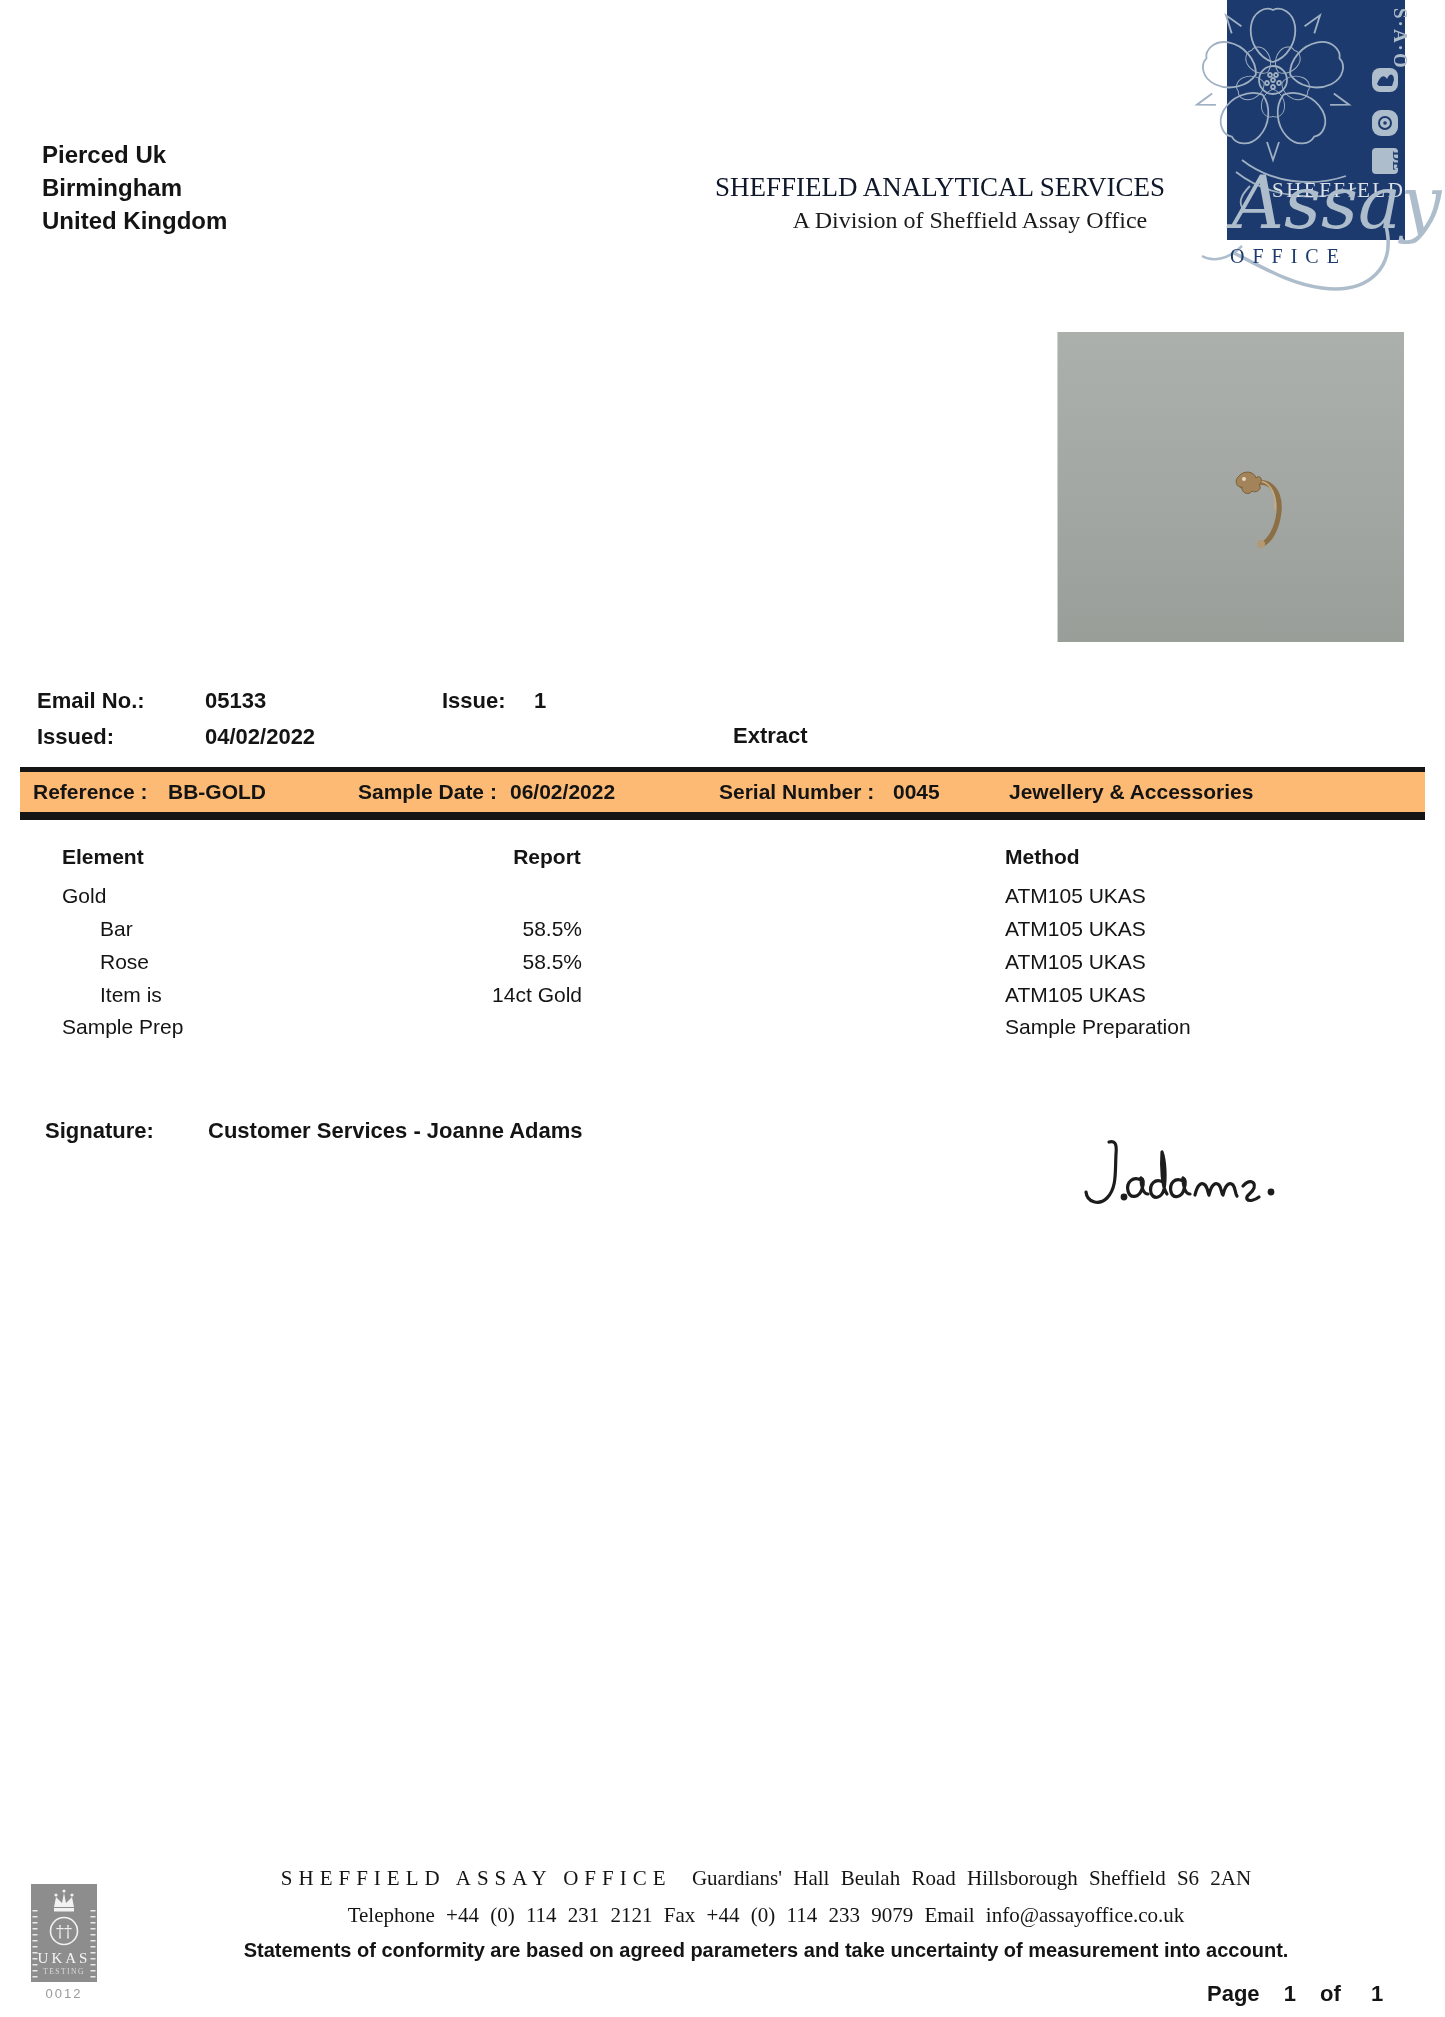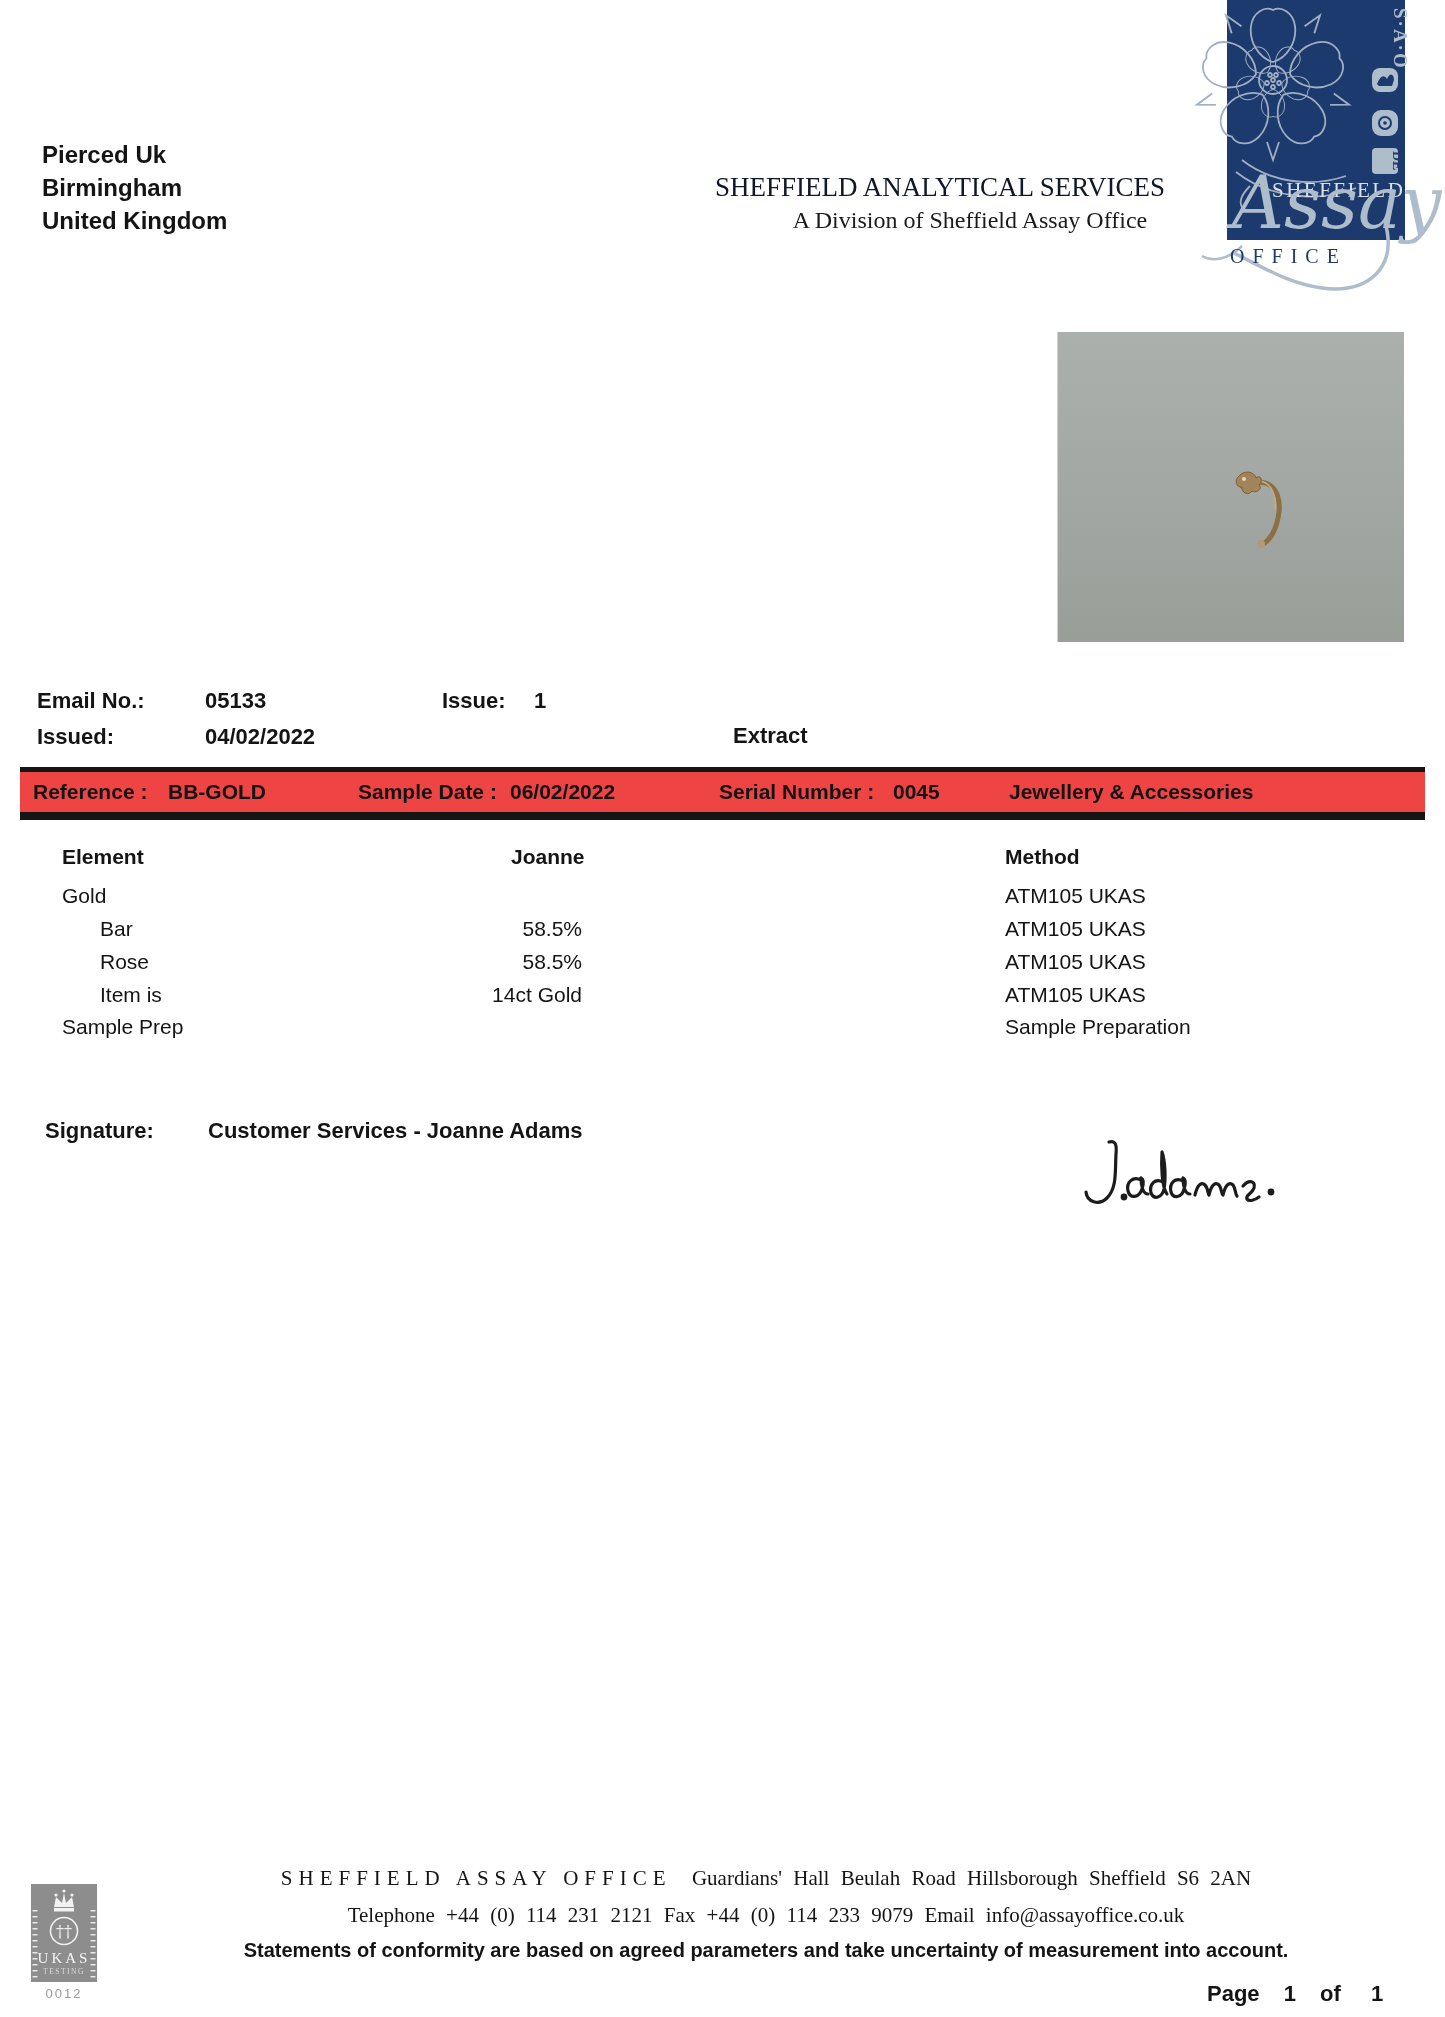--- a/index.html
+++ b/index.html
@@ -16,21 +16,21 @@
 
   
   .photo{left:1057px;top:332px;width:346px;height:310px;
          background:linear-gradient(180deg,#abb0ac 0%,#a2a7a3 55%,#999e99 100%);
          border-left:1px solid #cfd2cf;}
 
   
   .meta{font-size:22px;font-weight:bold;white-space:nowrap;}
 
   
-  .refbar{left:20px;top:767px;width:1405px;height:53px;background:#ef4444;
+  .refbar{left:20px;top:767px;width:1405px;height:53px;background:#fdba74;
           border-top:5px solid #151515;border-bottom:8px solid #151515;box-sizing:border-box;}
   .refbar span{position:absolute;top:8px;font-size:21px;font-weight:bold;white-space:nowrap;}
 
   
   .cell{font-size:21px;white-space:nowrap;}
   .th{font-weight:bold;}
 
   
   .f-line{left:0;width:1445px;padding-left:55px;box-sizing:border-box;text-align:center;white-space:nowrap;margin-left:16px;}
   .officename{font-family:"Liberation Serif",serif;font-size:21px;letter-spacing:6px;margin-right:16px;}
@@ -140,21 +140,21 @@
     <span style="left:148px;">BB-GOLD</span>
     <span style="left:338px;">Sample Date :</span>
     <span style="left:490px;">06/02/2022</span>
     <span style="left:699px;">Serial Number :</span>
     <span style="left:873px;">0045</span>
     <span style="left:989px;">Jewellery &amp; Accessories</span>
   </div>
 
   <div>
     <div class="abs cell th" style="left:62px;top:845px;">Element</div>
-    <div class="abs cell th" style="left:511px;top:845px;width:72px;text-align:center;">Joanne</div>
+    <div class="abs cell th" style="left:511px;top:845px;width:72px;text-align:center;">Report</div>
     <div class="abs cell th" style="left:1005px;top:845px;">Method</div>
 
     <div>
       <div class="abs cell" style="left:62px;top:884px;">Gold</div>
       <div class="abs cell" style="left:430px;top:884px;width:152px;text-align:right;"></div>
       <div class="abs cell" style="left:1005px;top:884px;">ATM105 UKAS</div>
     </div>
     <div>
       <div class="abs cell" style="left:100px;top:917px;">Bar</div>
       <div class="abs cell" style="left:430px;top:917px;width:152px;text-align:right;">58.5%</div>

